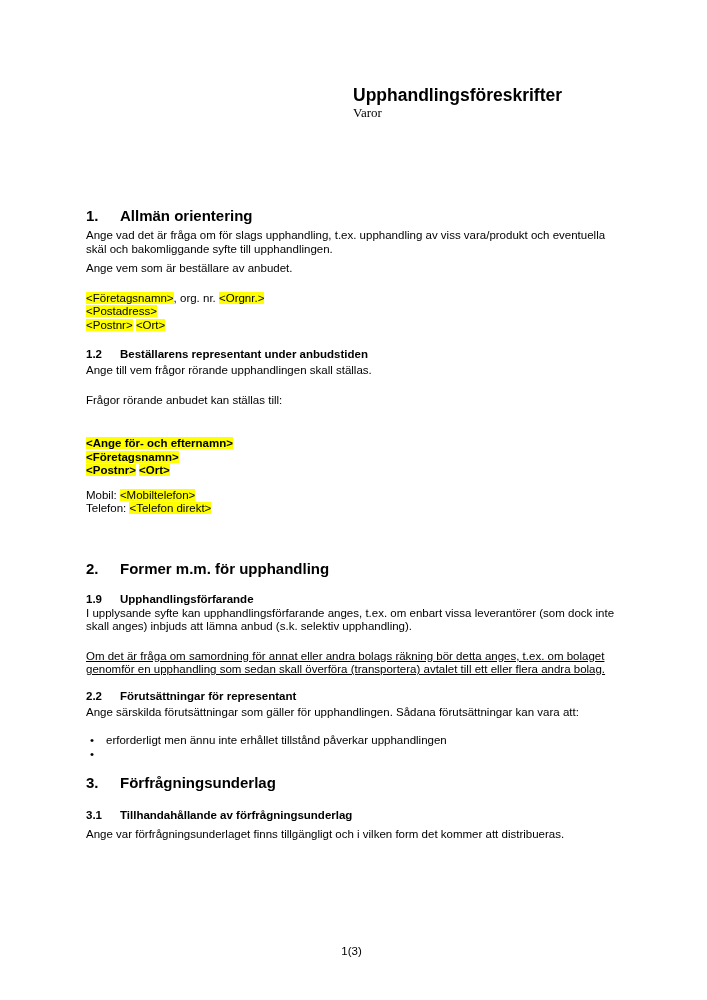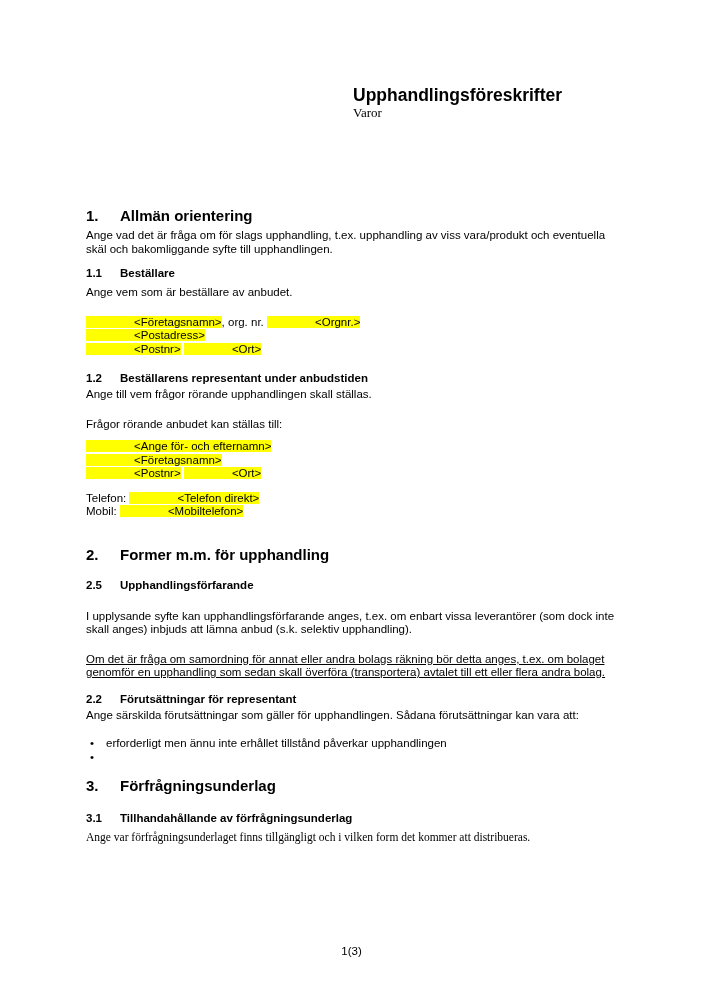--- a/index.html
+++ b/index.html
@@ -28,34 +28,34 @@
   p { margin: 0; }
 
   .mt-s1    { margin-top: 86px; }
   .mt-s1p   { margin-top: 4px; }
   .mt-s11   { margin-top: 10px; }
   .mt-s11p  { margin-top: 6px; }
   .mt-addr  { margin-top: 16px; }
   .mt-s12   { margin-top: 15px; }
   .mt-s12p  { margin-top: 3px; }
   .mt-fragor{ margin-top: 16px; }
-  .mt-cont  { margin-top: 9px; }
+  .mt-cont  { margin-top: 30px; font-weight: bold; }
   .mt-tel   { margin-top: 11px; }
-  .mt-s2    { margin-top: 27px; }
+  .mt-s2    { margin-top: 44px; }
   .mt-s21   { margin-top: 14px; }
-  .mt-s21p1 { margin-top: 18px; }
+  .mt-s21p1 { margin-top: 1px; }
   .mt-s21p2 { margin-top: 16px; text-decoration: underline; }
   .mt-s22   { margin-top: 12px; }
   .mt-s22p  { margin-top: 3px; }
   .mt-bul   { margin-top: 15px; }
   .mt-s3    { margin-top: 26px; }
   .mt-s31   { margin-top: 16px; }
-  .mt-s31p  { margin-top: 6px; font-family: Liberation Serif, serif; }
+  .mt-s31p  { margin-top: 6px; }
 
-  .hl { background: #ffff00; padding-left: 48px; }
+  .hl { background: #ffff00; }
 
   .bullet-item { position: relative; padding-left: 20px; }
   .bullet-dot { position: absolute; left: 4px; top: 0; }
 
   .page-footer {
     position: absolute;
     left: 0; right: 4px;
     bottom: 42px;
     text-align: center;
     font-size: 11.5px;
@@ -70,23 +70,20 @@
     <div class="title-block">
       <div class="doc-title">Upphandlingsföreskrifter</div>
       <div class="doc-subtitle">Varor</div>
     </div>
 
     <div class="sec-h1 mt-s1">
       <span class="h-num">1.</span><span>Allmän orientering</span>
     </div>
     <p class="mt-s1p">Ange vad det är fråga om för slags upphandling, t.ex. upphandling av viss vara/produkt och eventuella skäl och bakomliggande syfte till upphandlingen.</p>
 
-    <div class="sec-h2 mt-s11">
-      <span class="h-num">1.1</span><span>Beställare</span>
-    </div>
     <p class="mt-s11p">Ange vem som är beställare av anbudet.</p>
 
     <div class="mt-addr">
       <p><span class="hl">&lt;Företagsnamn&gt;</span><span>, org. nr. </span><span class="hl">&lt;Orgnr.&gt;</span></p>
       <p><span class="hl">&lt;Postadress&gt;</span></p>
       <p><span class="hl">&lt;Postnr&gt;</span> <span class="hl">&lt;Ort&gt;</span></p>
     </div>
 
     <div class="sec-h2 mt-s12">
       <span class="h-num">1.2</span><span>Beställarens representant under anbudstiden</span>
@@ -95,30 +92,30 @@
 
     <p class="mt-fragor">Frågor rörande anbudet kan ställas till:</p>
 
     <div class="mt-cont">
       <p><span class="hl">&lt;Ange för- och efternamn&gt;</span></p>
       <p><span class="hl">&lt;Företagsnamn&gt;</span></p>
       <p><span class="hl">&lt;Postnr&gt;</span> <span class="hl">&lt;Ort&gt;</span></p>
     </div>
 
     <div class="mt-tel">
+      <p><span>Mobil: </span><span class="hl">&lt;Mobiltelefon&gt;</span></p>
       <p><span>Telefon: </span><span class="hl">&lt;Telefon direkt&gt;</span></p>
-      <p><span>Mobil: </span><span class="hl">&lt;Mobiltelefon&gt;</span></p>
     </div>
 
     <div class="sec-h1 mt-s2">
       <span class="h-num">2.</span><span>Former m.m. för upphandling</span>
     </div>
 
     <div class="sec-h2 mt-s21">
-      <span class="h-num">2.5</span><span>Upphandlingsförfarande</span>
+      <span class="h-num">1.9</span><span>Upphandlingsförfarande</span>
     </div>
     <p class="mt-s21p1">I upplysande syfte kan upphandlingsförfarande anges, t.ex. om enbart vissa leverantörer (som dock inte skall anges) inbjuds att lämna anbud (s.k. selektiv upphandling).</p>
     <p class="mt-s21p2">Om det är fråga om samordning för annat eller andra bolags räkning bör detta anges, t.ex. om bolaget genomför en upphandling som sedan skall överföra (transportera) avtalet till ett eller flera andra bolag.</p>
 
     <div class="sec-h2 mt-s22">
       <span class="h-num">2.2</span><span>Förutsättningar för representant</span>
     </div>
     <p class="mt-s22p">Ange särskilda förutsättningar som gäller för upphandlingen. Sådana förutsättningar kan vara att:</p>
 
     <div class="mt-bul">

